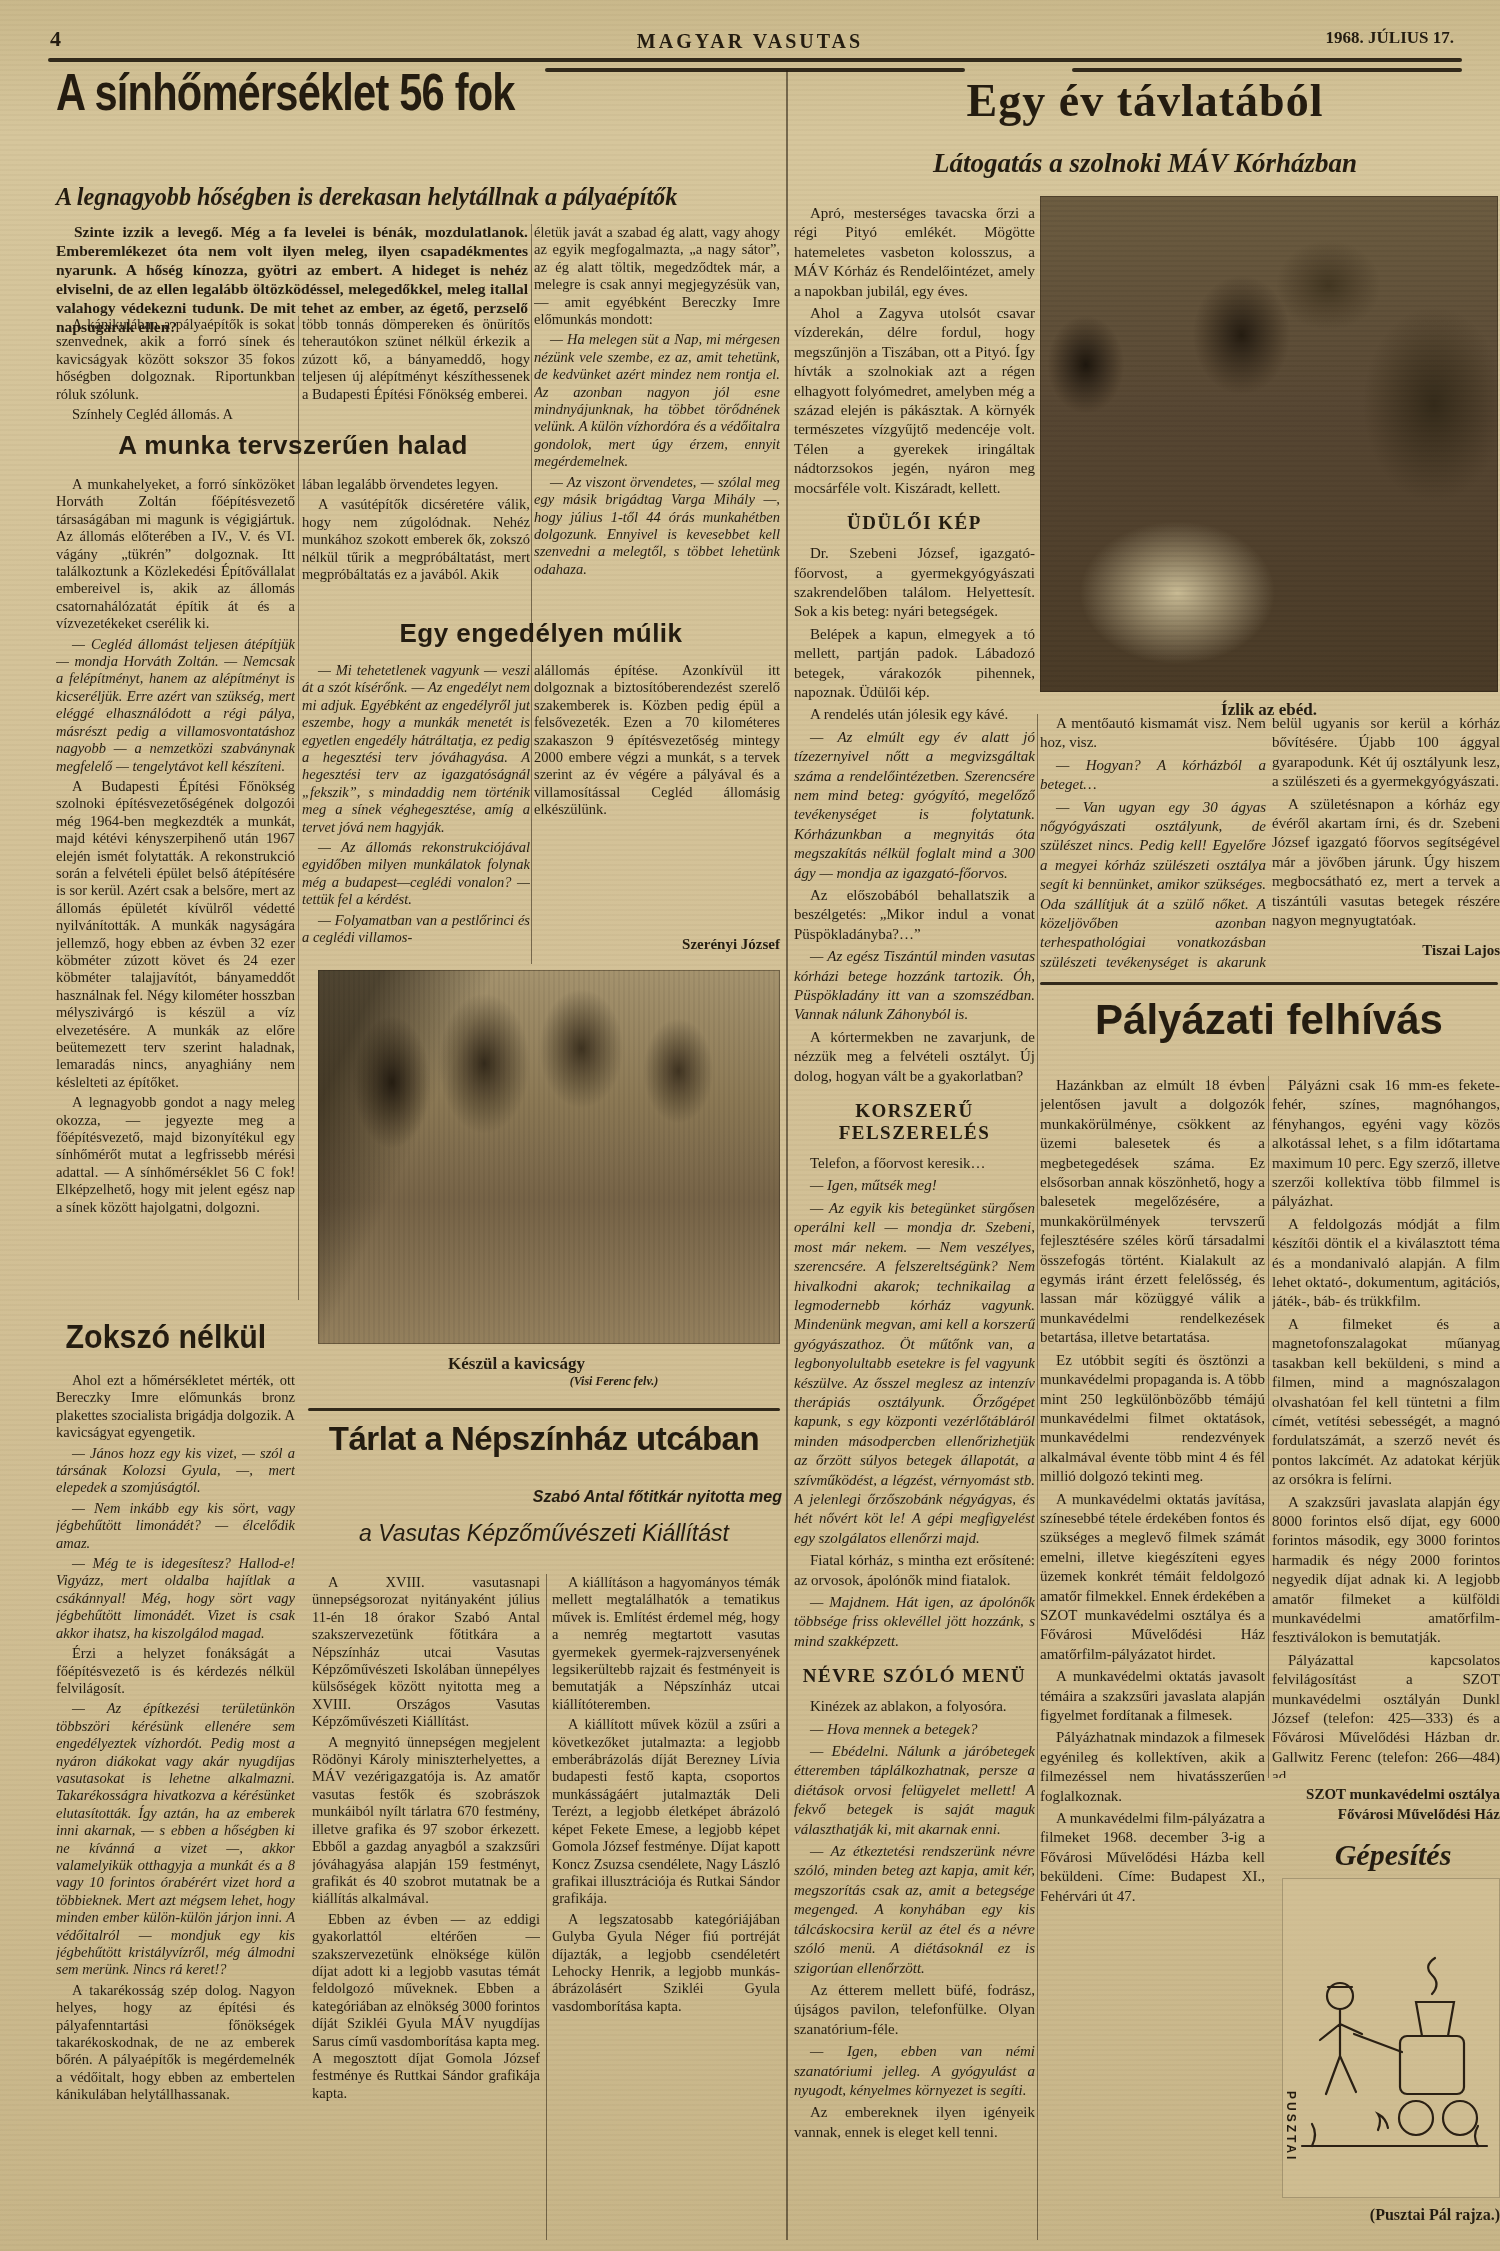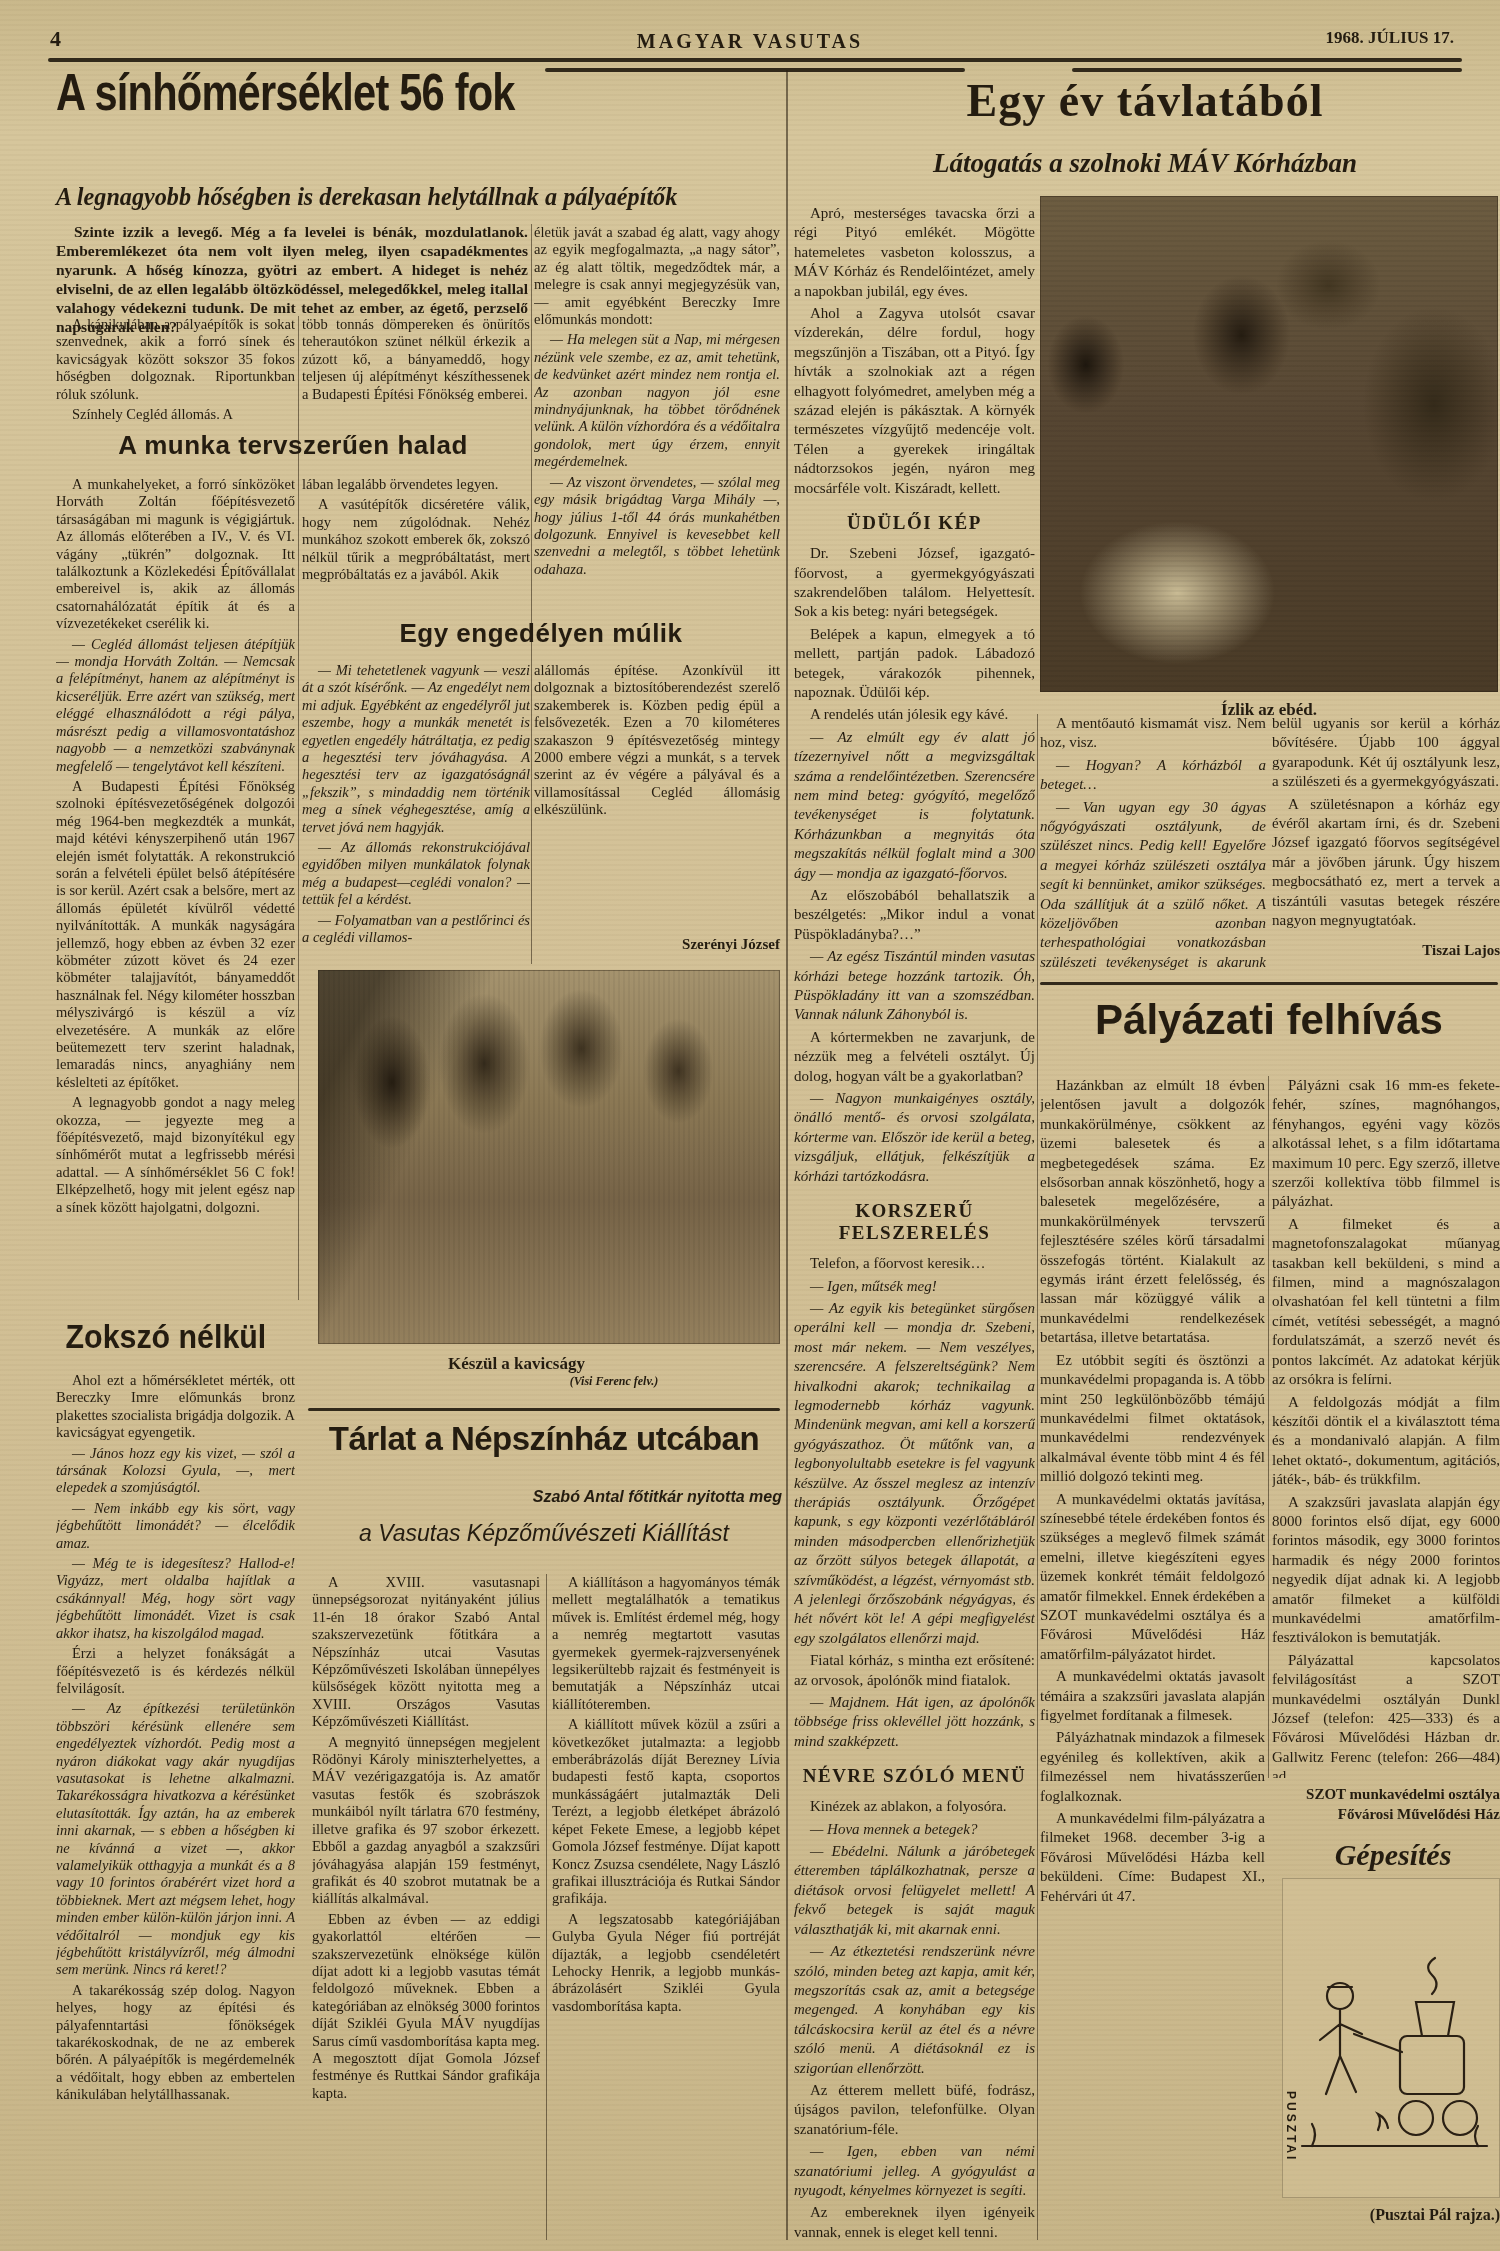--- a/index.html
+++ b/index.html
@@ -162,21 +162,20 @@
       </div>
     <div class="h-sub">ÜDÜLŐI KÉP</div>
     <div>
         <p>Dr. Szebeni József, igazgató-főorvost, a gyermekgyógyászati szakrendelőben találom. Helyettesít. Sok a kis beteg: nyári betegségek.</p>
         <p>Belépek a kapun, elmegyek a tó mellett, partján padok. Lábadozó betegek, várakozók pihennek, napoznak. Üdülői kép.</p>
         <p>A rendelés után jólesik egy kávé.</p>
         <p class="dlg">— Az elmúlt egy év alatt jó tízezernyivel nőtt a megvizsgáltak száma a rendelőintézetben. Szerencsére nem mind beteg: gyógyító, megelőző tevékenységet is folytatunk. Kórházunkban a megnyitás óta megszakítás nélkül foglalt mind a 300 ágy — mondja az igazgató-főorvos.</p>
         <p>Az előszobából behallatszik a beszélgetés: „Mikor indul a vonat Püspökladányba?…”</p>
         <p class="dlg">— Az egész Tiszántúl minden vasutas kórházi betege hozzánk tartozik. Óh, Püspökladány itt van a szomszédban. Vannak nálunk Záhonyból is.</p>
         <p>A kórtermekben ne zavarjunk, de nézzük meg a felvételi osztályt. Új dolog, hogyan vált be a gyakorlatban?</p>
-        <p class="dlg">— Nagyon munkaigényes osztály, önálló mentő- és orvosi szolgálata, kórterme van. Először ide kerül a beteg, vizsgáljuk, ellátjuk, felkészítjük a kórházi tartózkodásra.</p>
       </div>
     <div class="h-sub">KORSZERŰ FELSZERELÉS</div>
     <div>
         <p>Telefon, a főorvost keresik…</p>
         <p class="dlg">— Igen, műtsék meg!</p>
         <p class="dlg">— Az egyik kis betegünket sürgősen operálni kell — mondja dr. Szebeni, most már nekem. — Nem veszélyes, szerencsére. A felszereltségünk? Nem hivalkodni akarok; technikailag a legmodernebb kórház vagyunk. Mindenünk megvan, ami kell a korszerű gyógyászathoz. Öt műtőnk van, a legbonyolultabb esetekre is fel vagyunk készülve. Az ősszel meglesz az intenzív therápiás osztályunk. Őrzőgépet kapunk, s egy központi vezérlőtábláról minden másodpercben ellenőrizhetjük az őrzött súlyos betegek állapotát, a szívműködést, a légzést, vérnyomást stb. A jelenlegi őrzőszobánk négyágyas, és hét nővért köt le! A gépi megfigyelést egy szolgálatos ellenőrzi majd.</p>
         <p>Fiatal kórház, s mintha ezt erősítené: az orvosok, ápolónők mind fiatalok.</p>
         <p class="dlg">— Majdnem. Hát igen, az ápolónők többsége friss oklevéllel jött hozzánk, s mind szakképzett.</p>
       </div>
     <div class="h-sub">NÉVRE SZÓLÓ MENÜ</div>
@@ -207,22 +206,22 @@
   <div class="abs col col--h" style="left:1040px;top:1076px;width:225px;height:1164px;">
       <p>Hazánkban az elmúlt 18 évben jelentősen javult a dolgozók munkakörülménye, csökkent az üzemi balesetek és a megbetegedések száma. Ez elsősorban annak köszönhető, hogy a balesetek megelőzésére, a munkakörülmények tervszerű fejlesztésére széles körű társadalmi összefogás történt. Kialakult az egymás iránt érzett felelősség, és lassan már közüggyé válik a munkavédelmi rendelkezések betartása, illetve betartatása.</p>
       <p>Ez utóbbit segíti és ösztönzi a munkavédelmi propaganda is. A több mint 250 legkülönbözőbb témájú munkavédelmi filmet oktatások, munkavédelmi rendezvények alkalmával évente több mint 4 és fél millió dolgozó tekinti meg.</p>
       <p>A munkavédelmi oktatás javítása, színesebbé tétele érdekében fontos és szükséges a meglevő filmek számát emelni, illetve kiegészíteni egyes üzemek konkrét témáit feldolgozó amatőr filmekkel. Ennek érdekében a SZOT munkavédelmi osztálya és a Fővárosi Művelődési Ház amatőrfilm-pályázatot hirdet.</p>
       <p>A munkavédelmi oktatás javasolt témáira a szakzsűri javaslata alapján figyelmet fordítanak a filmesek.</p>
       <p>Pályázhatnak mindazok a filmesek egyénileg és kollektíven, akik a filmezéssel nem hivatásszerűen foglalkoznak.</p>
       <p>A munkavédelmi film-pályázatra a filmeket 1968. december 3-ig a Fővárosi Művelődési Házba kell beküldeni. Címe: Budapest XI., Fehérvári út 47.</p>
     </div>
   <div class="abs col col--h" style="left:1272px;top:1076px;width:228px;height:702px;">
       <p>Pályázni csak 16 mm-es fekete-fehér, színes, magnóhangos, fényhangos, egyéni vagy közös alkotással lehet, s a film időtartama maximum 10 perc. Egy szerző, illetve szerzői kollektíva több filmmel is pályázhat.</p>
+      <p>A feldolgozás módját a film készítői döntik el a kiválasztott téma és a mondanivaló alapján. A film lehet oktató-, dokumentum, agitációs, játék-, báb- és trükkfilm.</p>
       <p>A filmeket és a magnetofonszalagokat műanyag tasakban kell beküldeni, s mind a filmen, mind a magnószalagon olvashatóan fel kell tüntetni a film címét, vetítési sebességét, a magnó fordulatszámát, a szerző nevét és pontos lakcímét. Az adatokat kérjük az orsókra is felírni.</p>
-      <p>A feldolgozás módját a film készítői döntik el a kiválasztott téma és a mondanivaló alapján. A film lehet oktató-, dokumentum, agitációs, játék-, báb- és trükkfilm.</p>
       <p>A szakzsűri javaslata alapján égy 8000 forintos első díjat, egy 6000 forintos második, egy 3000 forintos harmadik és négy 2000 forintos negyedik díjat adnak ki. A legjobb amatőr filmeket a külföldi munkavédelmi amatőrfilm-fesztiválokon is bemutatják.</p>
       <p>Pályázattal kapcsolatos felvilágosítást a SZOT munkavédelmi osztályán Dunkl József (telefon: 425—333) és a Fővárosi Művelődési Házban dr. Gallwitz Ferenc (telefon: 266—484) ad.</p>
     </div>
   <div class="abs vrule" style="left:1268px;top:1076px;width:1px;height:702px;"></div>
   <div class="abs pal-sign" style="left:1272px;top:1784px;width:228px;">
     <div>SZOT munkavédelmi osztálya</div>
     <div>Fővárosi Művelődési Ház</div>
   </div>
 
   <div class="abs gep-head" style="left:1286px;top:1838px;width:214px;">Gépesítés</div>

